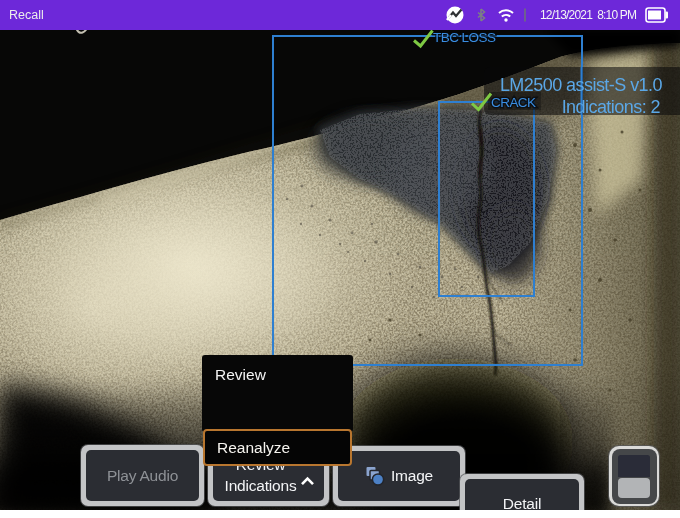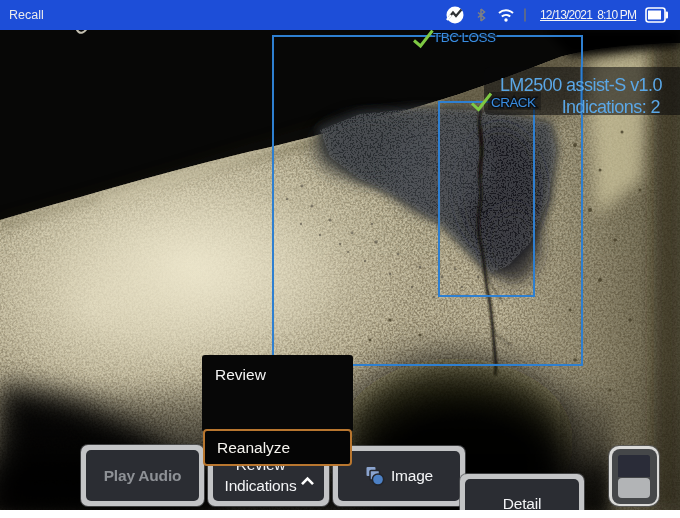--- a/index.html
+++ b/index.html
@@ -1,32 +1,32 @@
 <!DOCTYPE html>
 <html><head>
 <meta charset="utf-8">
 <style>
   html,body{margin:0;padding:0;background:#fff;}
   *{box-sizing:border-box;font-family:"Liberation Sans",sans-serif;}
   #stage{position:relative;width:680px;height:518px;overflow:hidden;background:#fff;}
   #screen{position:absolute;left:0;top:0;width:680px;height:510px;background:#000;overflow:hidden;}
   #photo{position:absolute;left:0;top:30px;}
-  #statusbar{position:absolute;left:0;top:0;width:680px;height:30px;background:#1d4ed8;}
+  #statusbar{position:absolute;left:0;top:0;width:680px;height:30px;background:#6d28d9;}
   #recall{position:absolute;left:9px;top:0;line-height:30px;font-size:12.5px;color:#ececec;}
-  #datetime{position:absolute;left:540px;top:0;line-height:30px;font-size:12px;color:#f4f4f4;letter-spacing:-0.8px;text-decoration:underline;}
+  #datetime{position:absolute;left:540px;top:0;line-height:30px;font-size:12px;color:#f4f4f4;letter-spacing:-0.8px;}
   #sbicons{position:absolute;left:440px;top:0;}
   
   #popup{position:absolute;left:202px;top:355px;width:151px;height:77px;background:#070707;border-radius:3px;z-index:3;}
   #popup .row1{position:absolute;left:0;top:0;width:151px;height:39px;color:#f3f3f3;font-size:15.5px;line-height:39px;padding-left:13px;}
   #popup .row2{position:absolute;left:1px;top:39px;width:149px;height:37px;border:2px solid #b8762f;border-radius:4px;color:#f6f4ef;font-size:15.5px;line-height:33px;padding-left:12px;background:#050505;margin-top:35px;}
   #ptrs{position:absolute;left:259px;top:431px;z-index:2;}
   
   .btn{position:absolute;background:#c3c4c6;border-radius:7px;padding:5px;box-shadow:0 0 0 1px rgba(85,87,90,0.7);}
   .btn .in{width:100%;height:100%;background:#2b2d33;border-radius:5px;display:flex;align-items:center;justify-content:center;color:#f3f4f6;font-size:15.5px;letter-spacing:-0.2px;}
-  #b1{left:81px;top:445px;width:123px;height:61px;font-weight:bold;}
+  #b1{left:81px;top:445px;width:123px;height:61px;}
   #b1 .in{color:#8e9196;}
   #b2{left:208px;top:445px;width:121px;height:61px;}
   #b2 .in{flex-direction:column;font-size:15.5px;line-height:20.5px;position:relative;}
   #b2 .txt{position:relative;left:-8px;text-align:center;}
   #b3{left:333px;top:446px;width:132px;height:60px;}
   #b4{left:460px;top:446px;width:124px;height:60px;margin-top:28px;}
   #b5{left:609px;top:446px;width:50px;height:60px;background:#dadad8;border-radius:10px;padding:2.5px;}
   #b5 .in2{width:100%;height:100%;background:#454749;border-radius:8px;padding:6px 6.5px;}
   #b5 .top{width:100%;height:22.5px;background:#2a2c38;border-radius:2.5px 2.5px 0 0;}
   #b5 .bot{width:100%;height:20px;background:#b2b4b6;border-radius:4px;margin-top:0.5px;}

